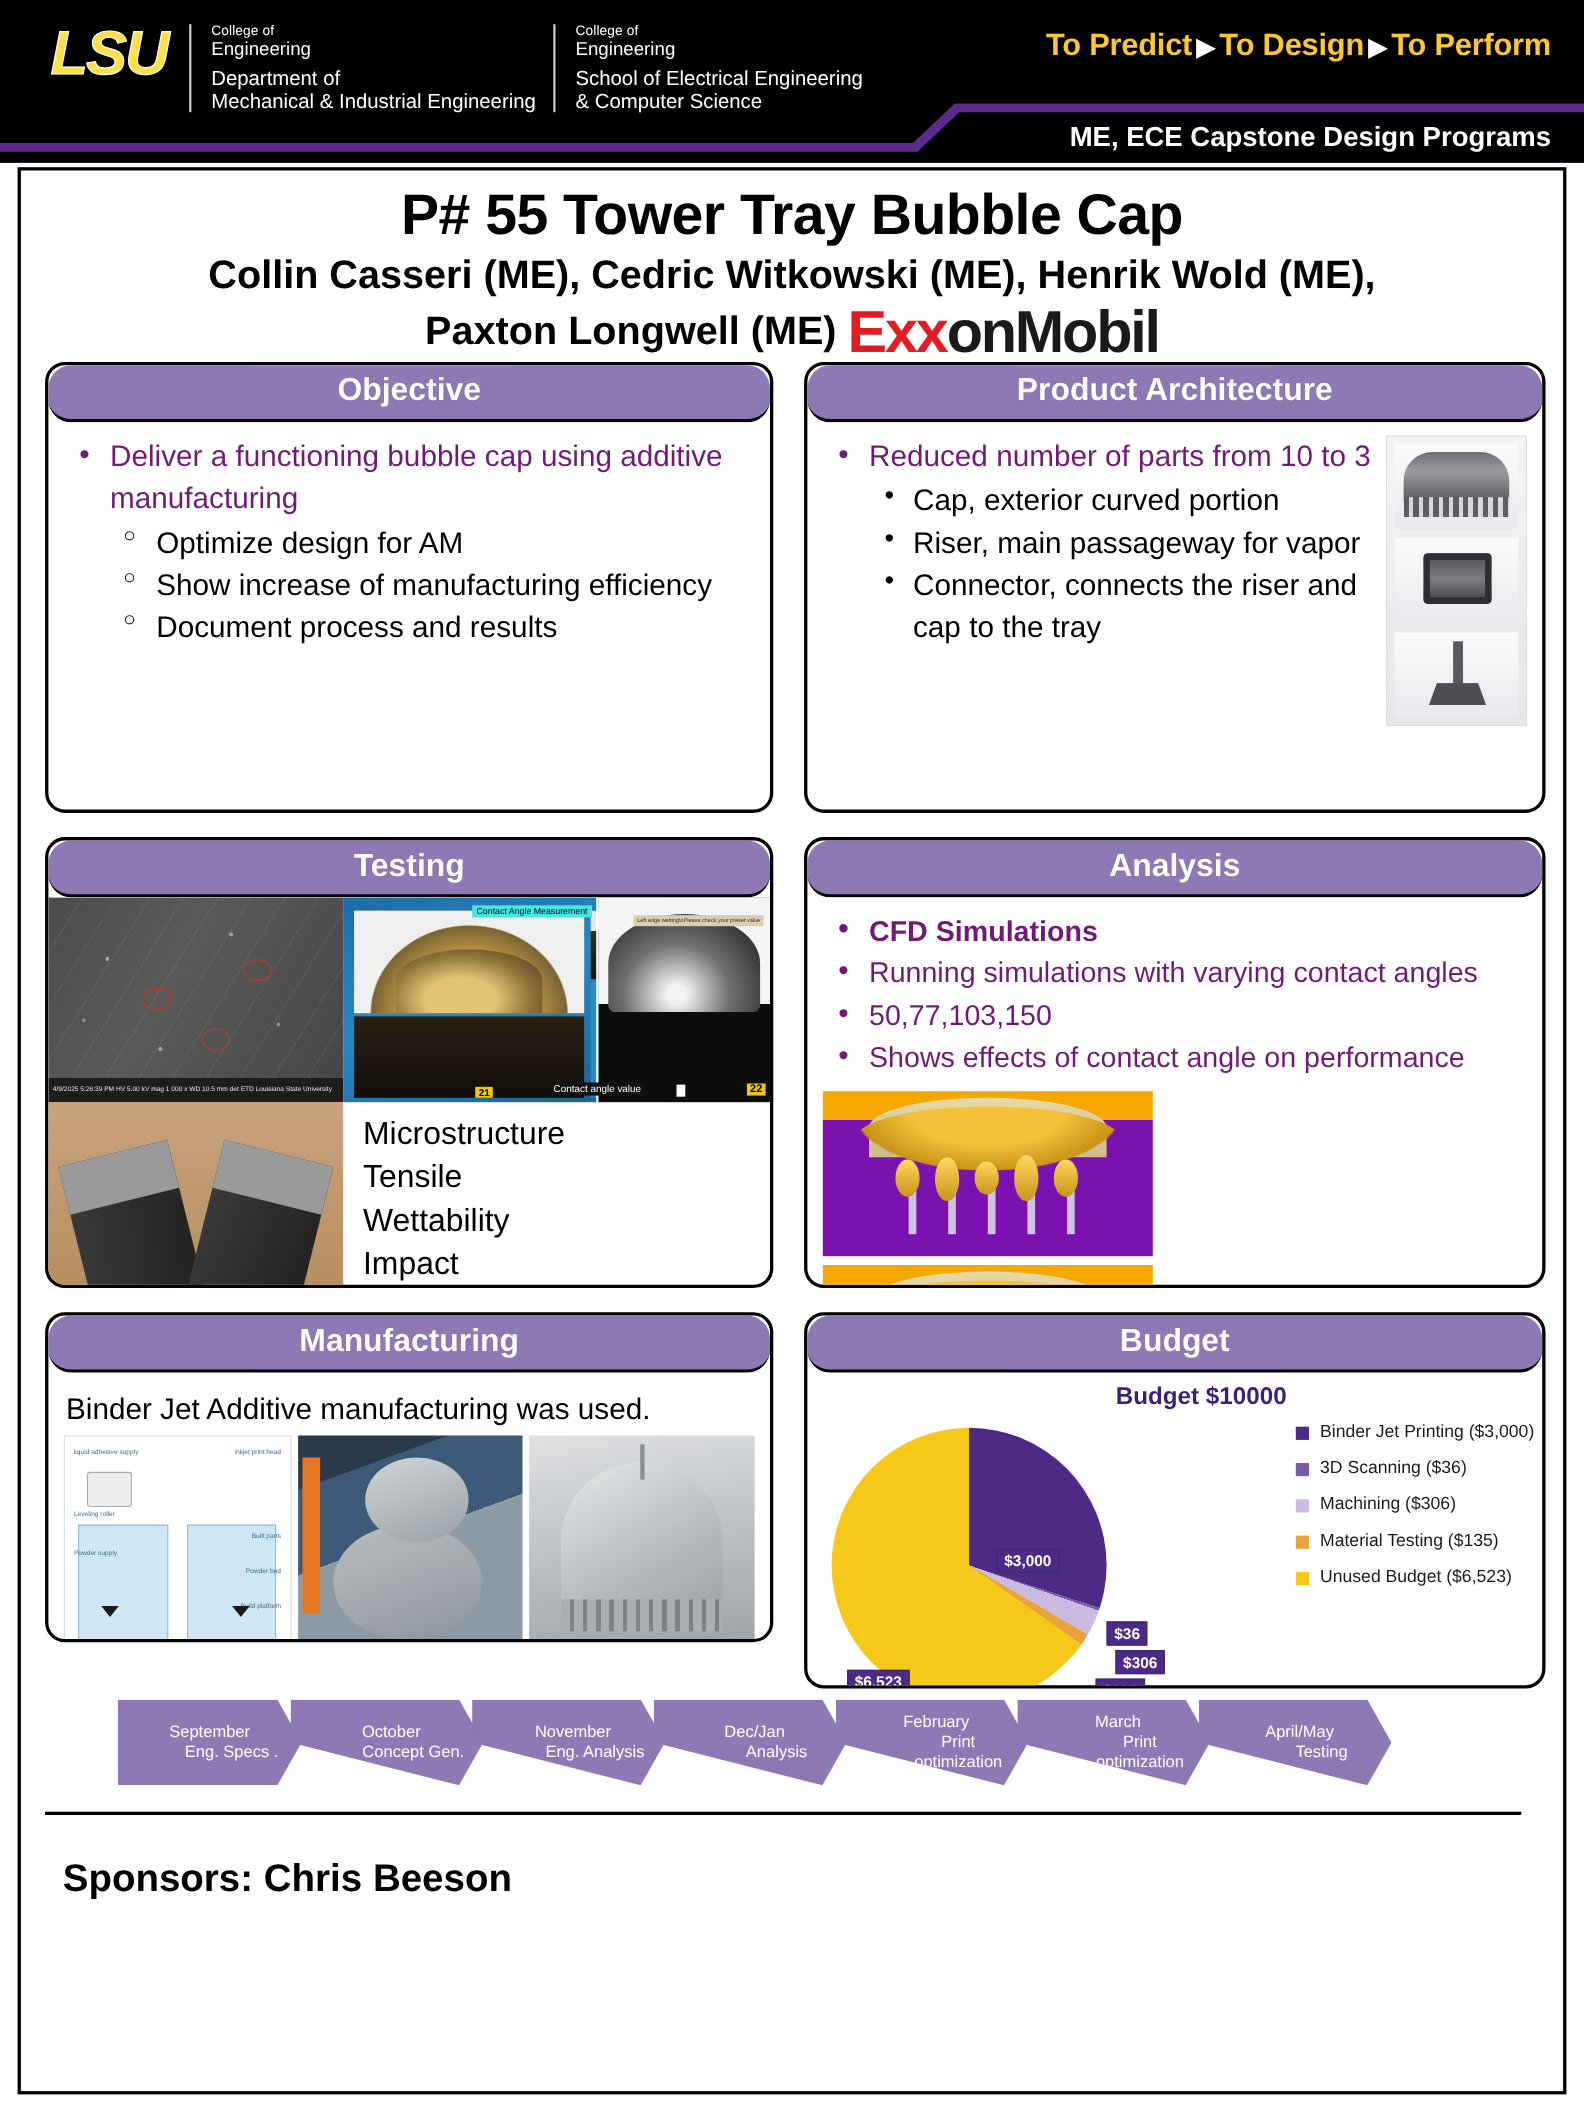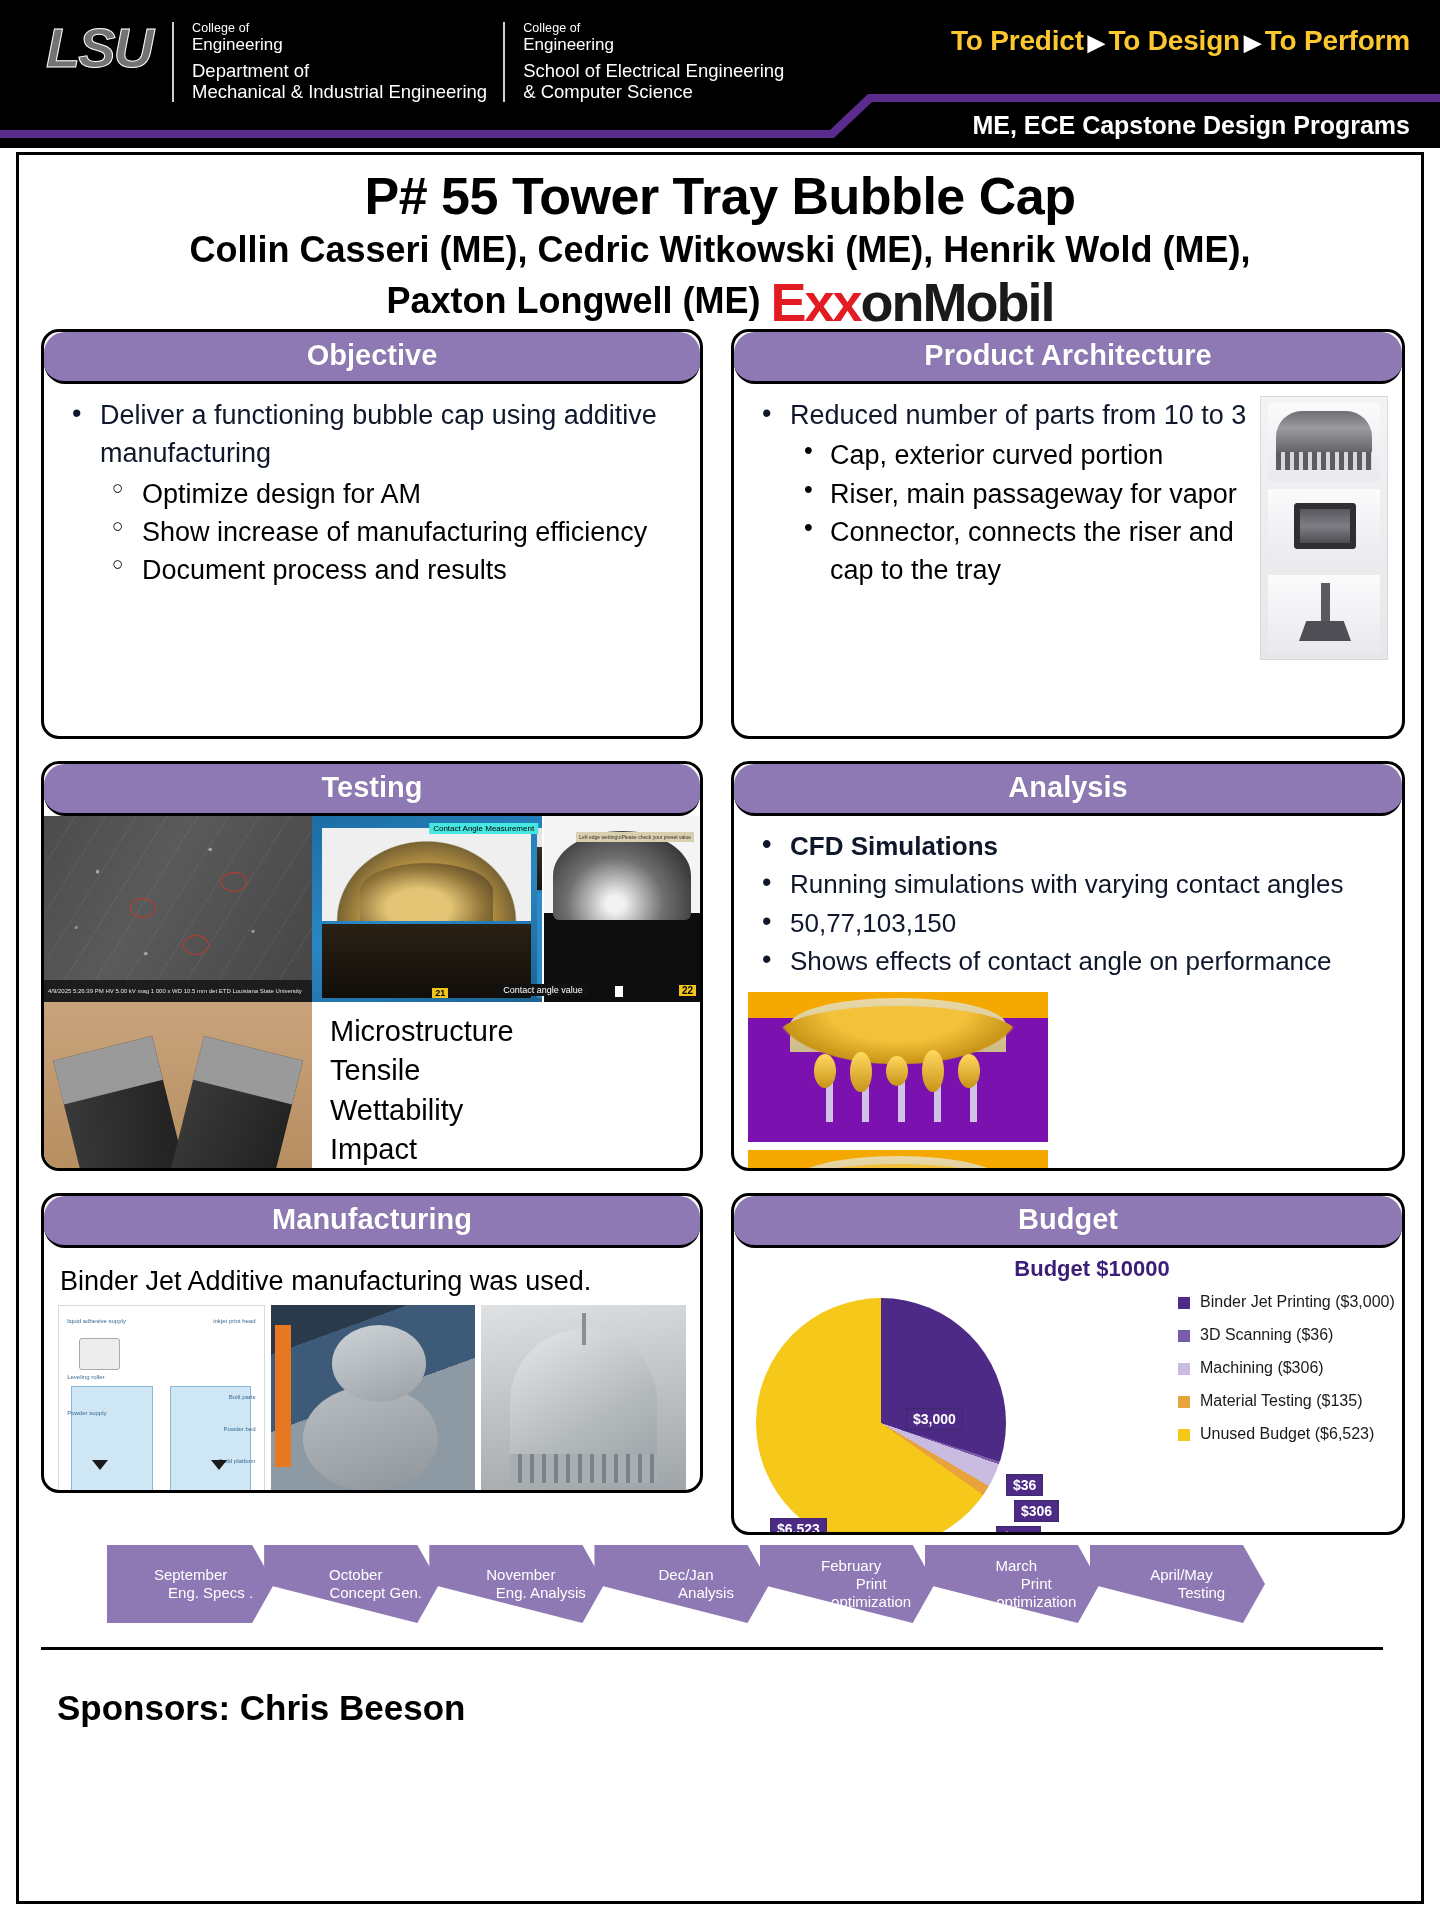--- a/index.html
+++ b/index.html
@@ -15,21 +15,21 @@
   .header {
     position: relative;
     width: 100%; height: 148px;
     background: #000000;
     overflow: hidden;
   }
   .lsu-row { position: absolute; left: 46px; top: 20px; display: flex; align-items: flex-start; }
   .lsu-mark {
     font-family: "Liberation Sans", sans-serif;
     font-weight: 700; font-style: italic;
-    font-size: 56px; color: #737373;
+    font-size: 56px; color: #fde047;
     letter-spacing: -2px; line-height: 1;
     padding-right: 4px;
     -webkit-text-stroke: 1px #fff;
   }
   .vline { width: 2px; background: #cfcfcf; margin: 2px 18px 0 16px; align-self: stretch; }
   .dept-block { color: #ffffff; line-height: 1.12; padding-top: 1px; }
   .dept-small { font-size: 12.5px; font-weight: 400; letter-spacing: .1px; }
   .dept-med { font-size: 17px; font-weight: 400; }
   .dept-line { font-size: 18.5px; font-weight: 400; white-space: nowrap; }
   .dept-gap { height: 7px; }
@@ -87,21 +87,21 @@
     padding: 7px 0 9px 0;
     border-bottom: 3px solid #000;
     text-shadow: 0 0 1px rgba(0,0,0,.25);
     border-radius: 21px;
   }
   .card-body { padding: 12px 14px; }
 
   ul.b { list-style: none; }
   ul.b > li {
     position: relative; padding-left: 42px;
-    font-size: 27px; line-height: 1.42; color: #0f172a; margin-bottom: 2px;
+    font-size: 27px; line-height: 1.42; color: #701a75; margin-bottom: 2px;
   }
   ul.b > li::before {
     content: "\2022"; position: absolute; left: 14px; top: -2px; font-size: 27px;
   }
   ul.sub { list-style: none; margin-left: 44px; }
   ul.sub > li {
     position: relative; padding-left: 40px;
     font-size: 27px; line-height: 1.42; color: #000;
   }
   ul.sub > li::before {

